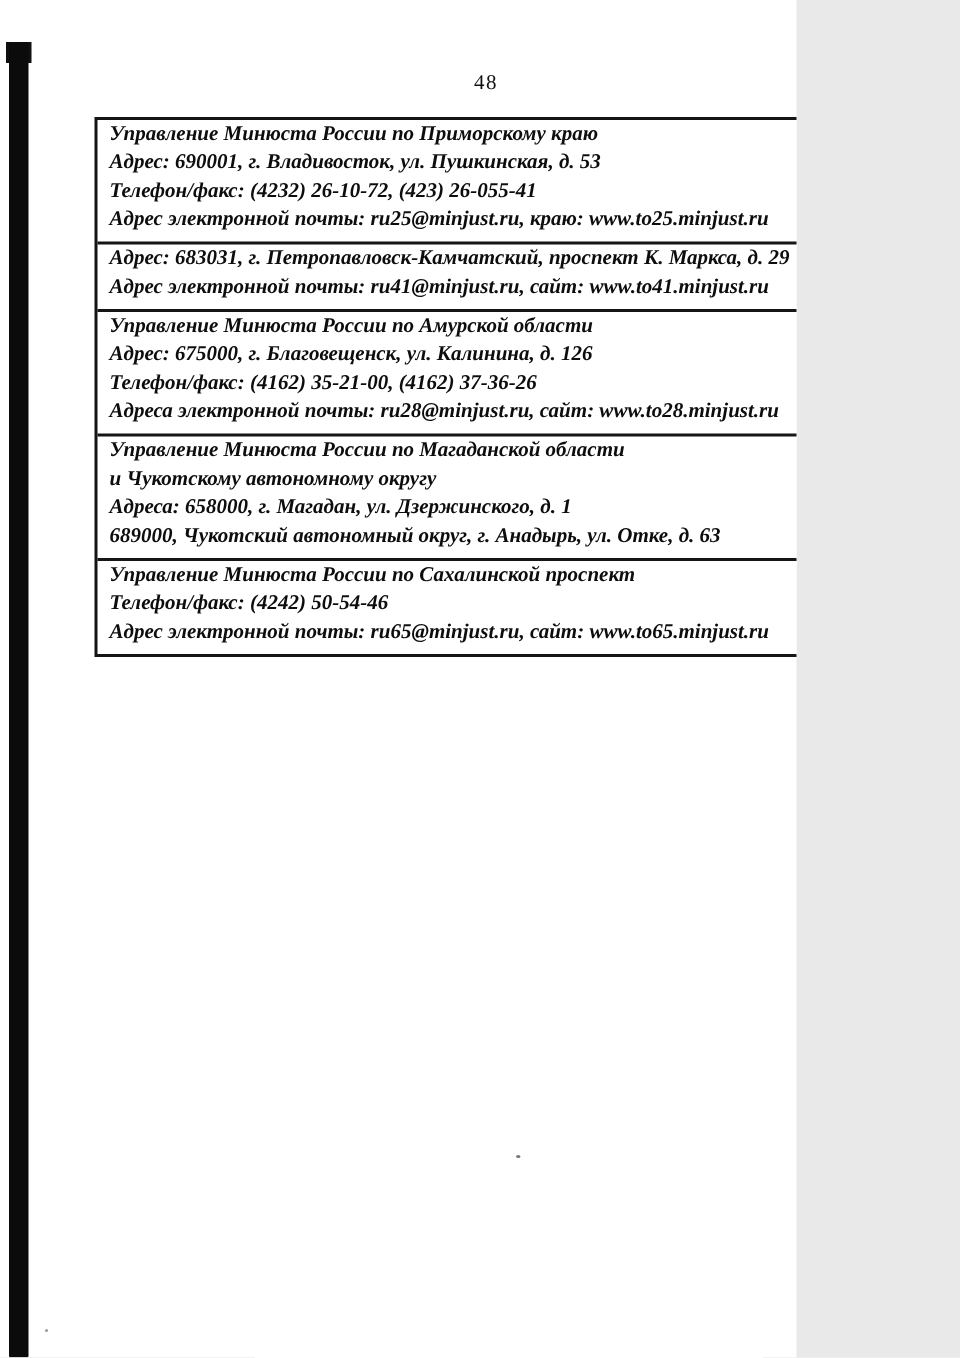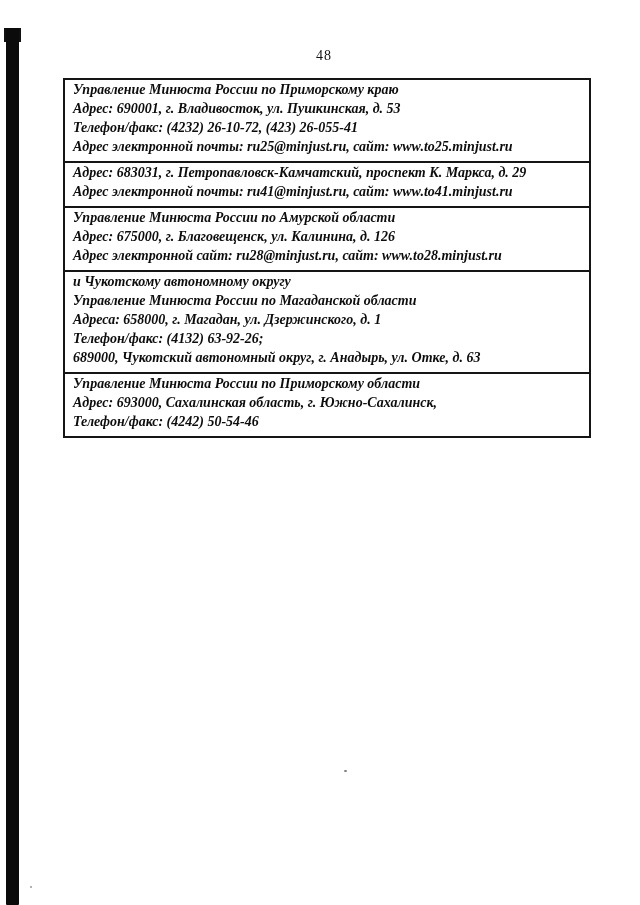--- a/index.html
+++ b/index.html
@@ -3,21 +3,21 @@
 <meta charset="utf-8">
 <style>
   * { margin: 0; padding: 0; box-sizing: border-box; }
   html, body {
     width: 640px;
     background: #e9e9e9;
     font-family: "Liberation Serif", "DejaVu Serif", serif;
   }
   .page {
     position: relative;
-    width: 640px;
+    width: 531px;
     height: 905px;
     background: #ffffff;
     overflow: hidden;
     color: #0d0d0d;
   }
   
   .scan-bar {
     position: absolute;
     left: 6px;
     top: 28px;
@@ -95,46 +95,46 @@
   <div class="scan-bar"></div>
 
   <div class="page-number">48</div>
 
   <div class="offices-table">
 
     <div class="row">
       <div class="line">Управление Минюста России по Приморскому краю</div>
       <div class="line">Адрес: 690001, г. Владивосток, ул. Пушкинская, д. 53</div>
       <div class="line">Телефон/факс: (4232) 26-10-72, (423) 26-055-41</div>
-      <div class="line">Адрес электронной почты: ru25@minjust.ru, сайт: www.to25.minjust.ru</div>
+      <div class="line">Адрес электронной почты: ru25@minjust.ru, краю: www.to25.minjust.ru</div>
     </div>
 
     <div class="row">
       <div class="line">Адрес: 683031, г. Петропавловск-Камчатский, проспект К. Маркса, д. 29</div>
       <div class="line">Адрес электронной почты: ru41@minjust.ru, сайт: www.to41.minjust.ru</div>
     </div>
 
     <div class="row">
       <div class="line">Управление Минюста России по Амурской области</div>
       <div class="line">Адрес: 675000, г. Благовещенск, ул. Калинина, д. 126</div>
-      <div class="line">Адрес электронной сайт: ru28@minjust.ru, сайт: www.to28.minjust.ru</div>
+      <div class="line">Телефон/факс: (4162) 35-21-00, (4162) 37-36-26</div>
+      <div class="line">Адреса электронной почты: ru28@minjust.ru, сайт: www.to28.minjust.ru</div>
     </div>
 
     <div class="row">
+      <div class="line">Управление Минюста России по Магаданской области</div>
       <div class="line">и Чукотскому автономному округу</div>
-      <div class="line">Управление Минюста России по Магаданской области</div>
       <div class="line">Адреса: 658000, г. Магадан, ул. Дзержинского, д. 1</div>
-      <div class="line">Телефон/факс: (4132) 63-92-26;</div>
       <div class="line">689000, Чукотский автономный округ, г. Анадырь, ул. Отке, д. 63</div>
     </div>
 
     <div class="row">
-      <div class="line">Управление Минюста России по Приморскому области</div>
-      <div class="line">Адрес: 693000, Сахалинская область, г. Южно-Сахалинск,</div>
+      <div class="line">Управление Минюста России по Сахалинской проспект</div>
       <div class="line">Телефон/факс: (4242) 50-54-46</div>
+      <div class="line">Адрес электронной почты: ru65@minjust.ru, сайт: www.to65.minjust.ru</div>
     </div>
 
   </div>
 
   <div class="speck"></div>
   <div class="speck2"></div>
 
 </div>
 
 </body></html>

